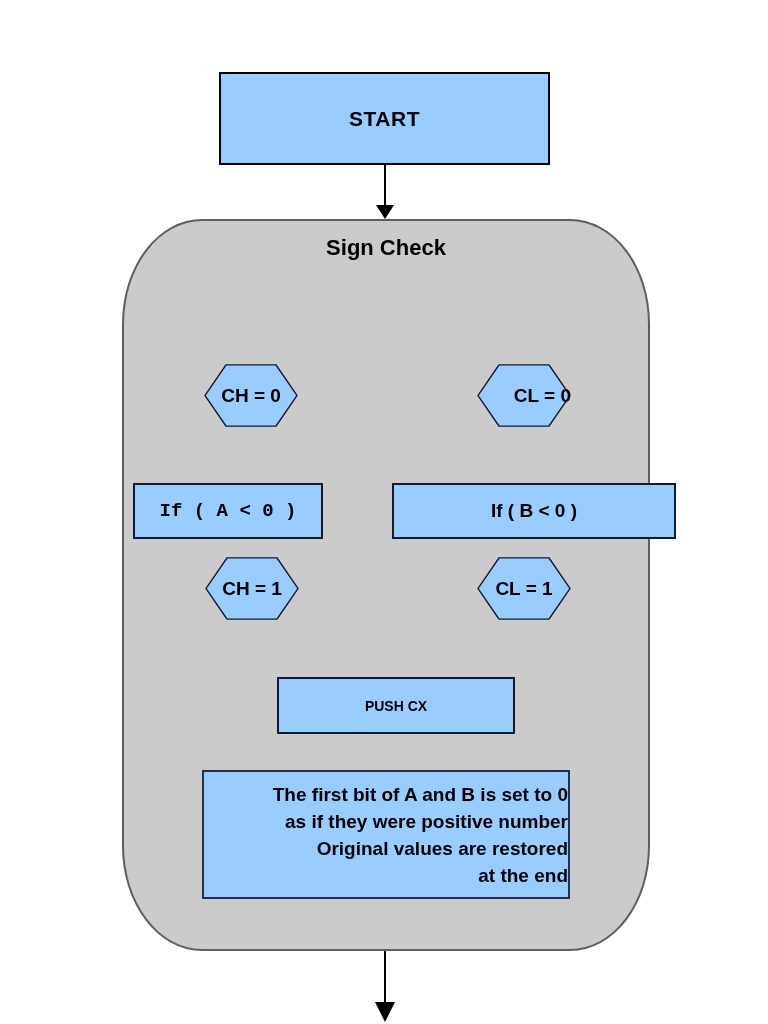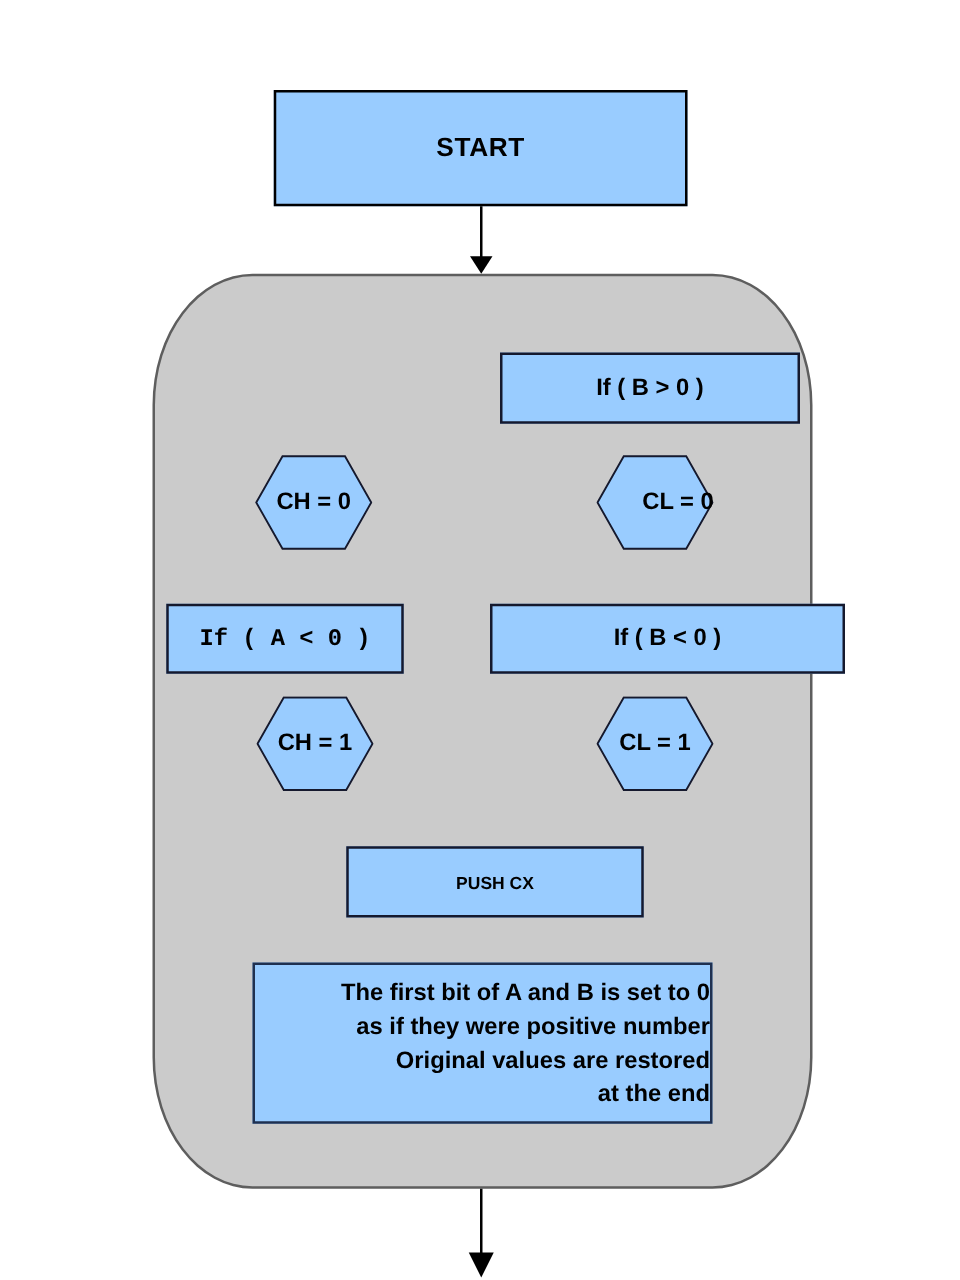--- a/index.html
+++ b/index.html
@@ -60,21 +60,21 @@
   
   .rect{font-size:19px;}
   .rect-a-gt{left:9px;  top:61px;  width:239px; height:57px;}
   .rect-b-gt{left:276px; top:61px; width:240px; height:57px;}
   .rect-a-lt{left:9px;  top:262px; width:190px; height:56px;font-family:Liberation Mono, monospace;}
   .rect-b-lt{left:268px; top:262px; width:284px; height:56px;}
   .push-node{left:153px; top:456px; width:238px; height:57px; font-size:14px;}
   
   .hex-node{
     position:absolute;
-    width:94px; height:76px;
+    width:94px; height:63px;
     display:flex;
     align-items:center;
     justify-content:center;
   }
   .hex-1{left:80px;  top:143px;}
   .hex-2{left:353px; top:143px;justify-content:flex-end;}
   .hex-3{left:81px;  top:336px;}
   .hex-4{left:353px; top:336px;}
   .hex-node svg{
     position:absolute;
@@ -131,24 +131,22 @@
 <div class="page">
 
   <div class="node start-node">
     <span>START</span>
   </div>
 
   <div class="vline line-top"></div>
   <div class="arrowhead head-top"></div>
 
   <div class="group-box">
+    <div class="group-title">Sign Check</div>
 
-    <div class="node rect rect-b-gt">
-      <span>If ( B &gt; 0 )</span>
-    </div>
 
     <div class="hex-node hex-1">
       <svg viewBox="0 0 94 76" preserveAspectRatio="none">
         <polygon points="1,38 22,1 72,1 93,38 72,75 22,75"></polygon>
       </svg>
       <span class="hex-label">CH = 0</span>
     </div>
     <div class="hex-node hex-2">
       <svg viewBox="0 0 94 76" preserveAspectRatio="none">
         <polygon points="1,38 22,1 72,1 93,38 72,75 22,75"></polygon>

